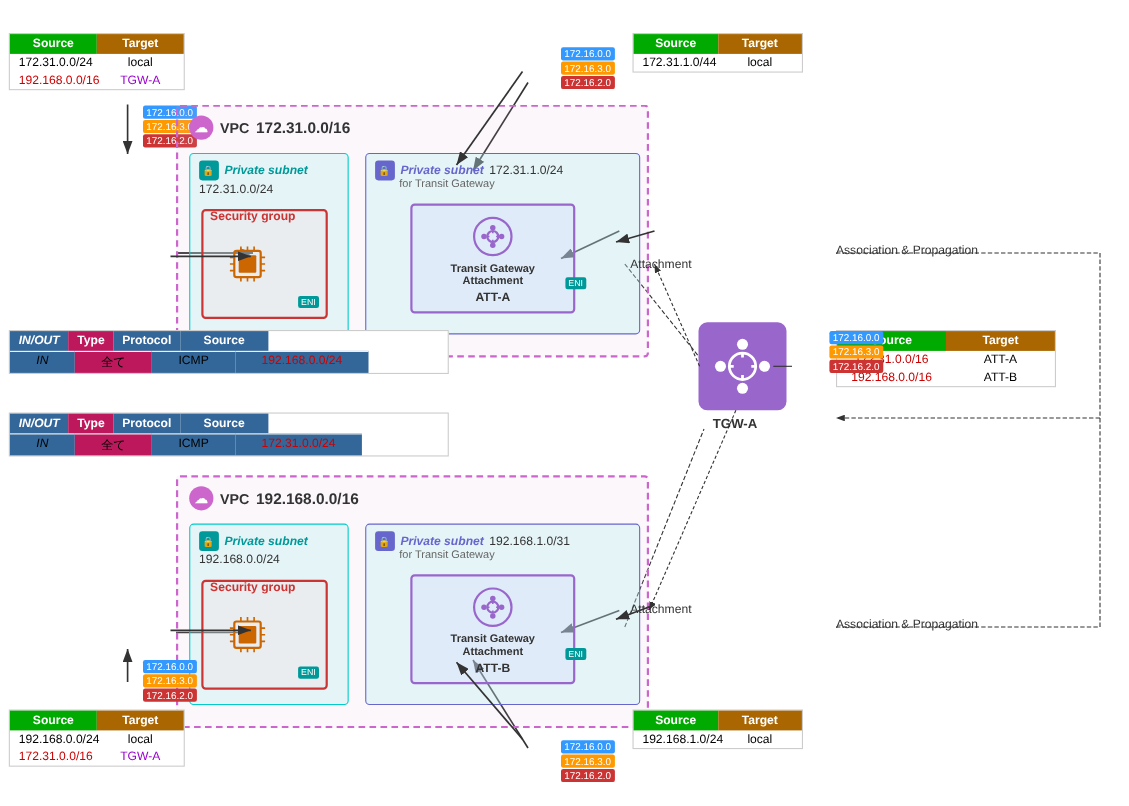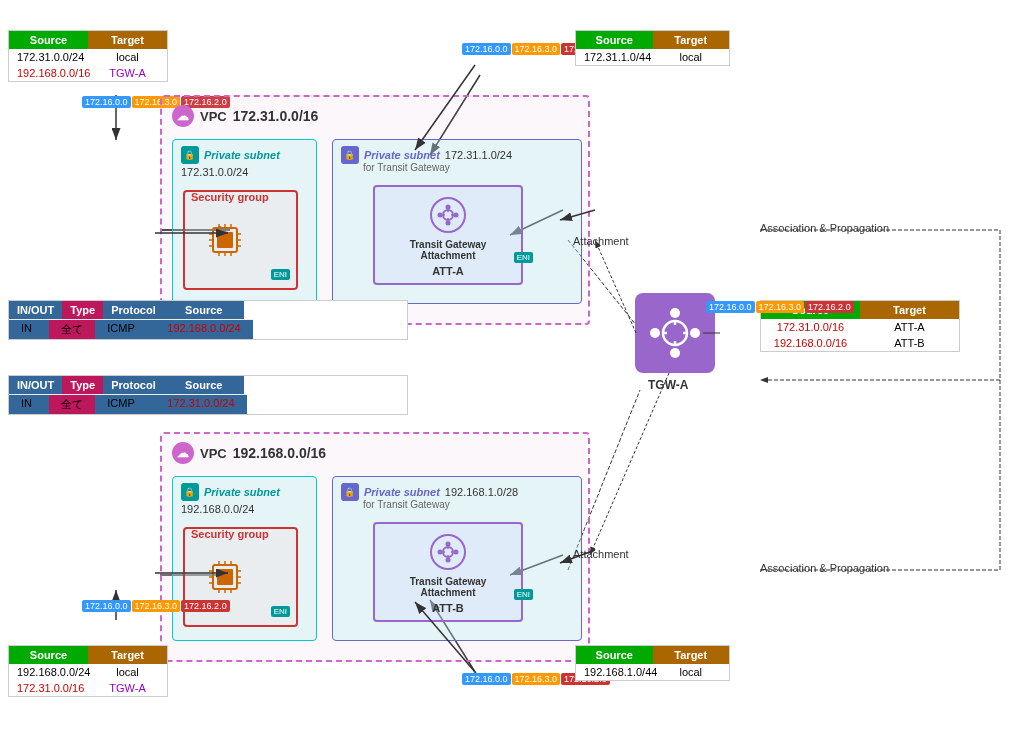--- a/index.html
+++ b/index.html
@@ -166,22 +166,23 @@
       position: absolute;
       text-align: center;
       font-weight: bold;
       color: #333;
     }
 
     
     .route-badge-group {
       position: absolute;
       display: flex;
-      flex-direction: row;
+      flex-direction: column;
       gap: 1px;
+      margin-left: 48px;
     }
     .route-badge {
       font-size: 9px;
       padding: 1px 3px;
       border-radius: 2px;
       color: white;
       text-align: center;
     }
     .badge-blue { background: #3399ff; }
     .badge-orange { background: #ff9900; }
@@ -195,29 +196,29 @@
     }
     .nacl-header {
       display: flex;
     }
     .nacl-header .ncol {
       padding: 3px 8px;
       font-weight: bold;
       color: #fff;
       text-align: center;
     }
-    .ncol-inout { background: #336699; min-width: 40px; }
+    .ncol-inout { background: #336699; min-width: 40px; font-style: italic; }
     .ncol-type { background: #be185d; min-width: 40px; }
     .ncol-protocol { background: #336699; min-width: 60px; }
     .ncol-source { background: #336699; min-width: 80px; }
     .nacl-row {
       display: flex;
     }
     .nacl-row .ncell {
-      padding: 2px 12px;
+      padding: 2px 24px;
       text-align: left;
       border-top: 1px solid #eee;
     }
 
     
     .arrows-overlay {
       position: absolute;
       top: 0; left: 0;
       width: 1026px;
       height: 733px;
@@ -445,21 +446,21 @@
           <line x1="26" y1="32" x2="26" y2="36" stroke="#cc6600" stroke-width="1.5"></line>
         </svg>
         <div class="eni-badge" style="right:6px; bottom:8px; font-size:8px;">ENI</div>
       </div>
     </div>
 
     <div class="subnet-box" style="left:170px; top:42px; width:250px; height:165px; border-color:#6666cc;">
       <div class="subnet-label">
         <div class="subnet-icon" style="background:#6666cc;">🔒</div>
         <span class="subnet-name" style="color:#6666cc;">Private subnet</span>
-        <span style="color:#333; font-size:11px;"> 192.168.1.0/28</span>
+        <span style="color:#333; font-size:11px;"> 192.168.1.0/31</span>
       </div>
       <div style="position:absolute; top:22px; left:30px; font-size:10px; color:#666;">for Transit Gateway</div>
 
       <div class="tgw-att-box" style="left:40px; top:45px; width:150px; height:100px; border-color:#9966cc;">
         <div style="position:absolute; top:10px; left:50%; transform:translateX(-50%);">
           <div style="width:36px;height:36px;border-radius:50%;border:2px solid #9966cc;display:flex;align-items:center;justify-content:center;">
             <svg width="24" height="24">
               <circle cx="12" cy="12" r="5" fill="none" stroke="#9966cc" stroke-width="2"></circle>
               <circle cx="12" cy="4" r="2.5" fill="#9966cc"></circle>
               <circle cx="12" cy="20" r="2.5" fill="#9966cc"></circle>
@@ -549,21 +550,21 @@
     <div class="route-badge badge-orange">172.16.3.0</div>
     <div class="route-badge badge-red">172.16.2.0</div>
   </div>
 
   <div class="route-table" style="left:575px; top:645px; width:155px;">
     <div class="route-table-header">
       <div class="col col-source" style="flex:1">Source</div>
       <div class="col col-target" style="flex:1">Target</div>
     </div>
     <div class="route-table-row">
-      <div class="cell" style="flex:1; font-size:11px;">192.168.1.0/44</div>
+      <div class="cell" style="flex:1; font-size:11px;">192.168.1.0/24</div>
       <div class="cell" style="flex:1; font-size:11px;">local</div>
     </div>
   </div>
 
   <svg style="position:absolute;top:0;left:0;width:1026px;height:733px;pointer-events:none;">
 
     <line x1="155" y1="233" x2="228" y2="233" stroke="#333" stroke-width="1.5" marker-end="url(#arrowhead)"></line>
 
     <line x1="475" y1="65" x2="415" y2="150" stroke="#333" stroke-width="1.5" marker-end="url(#arrowhead)"></line>
 

